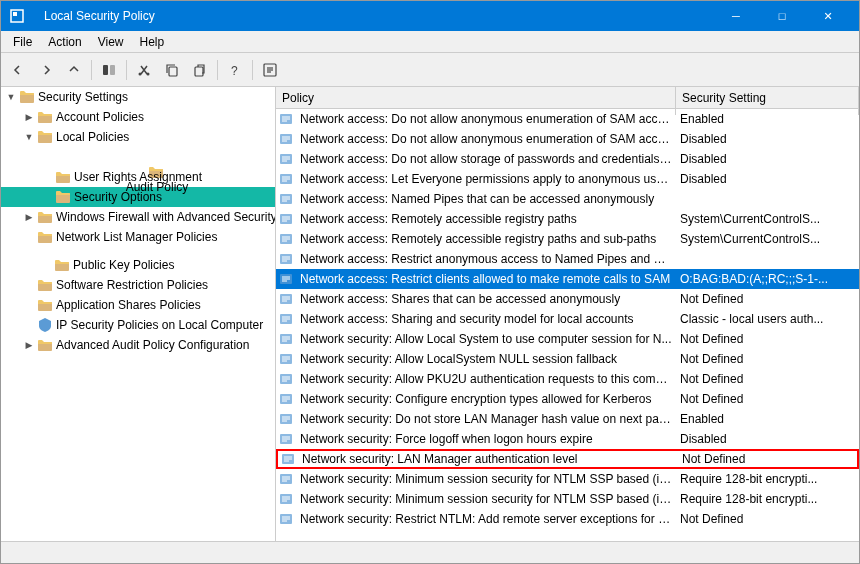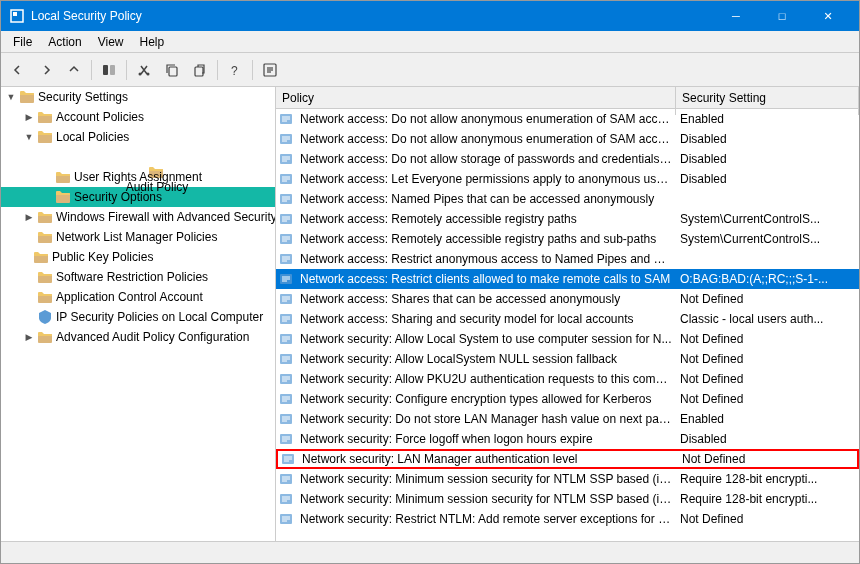--- a/index.html
+++ b/index.html
@@ -1,21 +1,21 @@
 <!DOCTYPE html>
 <html><head>
   <meta charset="utf-8">
   <style>
     * { margin: 0; padding: 0; box-sizing: border-box; }
     body { font-family: 'Segoe UI', Arial, sans-serif; font-size: 12px; background: #f0f0f0; user-select: none; }
     
     .window { width: 860px; height: 564px; background: #f0f0f0; border: 1px solid #999; display: flex; flex-direction: column; }
     
     
-    .title-bar { background: #0078d7; color: white; display: flex; align-items: center; padding: 0 8px; height: 30px; gap: 6px; }
+    .title-bar { background: #0078d7; color: white; display: flex; align-items: center; padding: 0 8px; height: 30px; gap: 19px; }
     .title-bar-icon { width: 16px; height: 16px; display: flex; align-items: center; justify-content: center; }
     .title-bar-icon svg { width: 16px; height: 16px; }
     .title-bar-text { flex: 1; font-size: 12px; font-weight: 400; }
     .title-controls { display: flex; gap: 0; }
     .title-btn { width: 46px; height: 30px; display: flex; align-items: center; justify-content: center; cursor: pointer; font-size: 11px; color: white; background: transparent; border: none; }
     
     
     .menu-bar { background: #f0f0f0; border-bottom: 1px solid #ccc; display: flex; padding: 10px 4px; height: 22px; align-items: center; }
     .menu-item { padding: 2px 8px; cursor: pointer; font-size: 12px; }
     
@@ -214,21 +214,21 @@
 
       <div class="tree-item" style="padding-left:20px;">
         <span class="tree-expand empty"></span>
         <svg class="folder-icon" viewBox="0 0 16 16">
           <rect x="1" y="5" width="14" height="9" rx="1" fill="#DCB67A"></rect>
           <path d="M1 7h14V6a1 1 0 00-1-1H7L5 3H2a1 1 0 00-1 1v3z" fill="#F0C868"></path>
         </svg>
         <span class="tree-label">Network List Manager Policies</span>
       </div>
 
-      <div class="tree-item" style="padding-left:16px;">
+      <div class="tree-item" style="padding-left:37px;margin-top:8px;">
         <span class="tree-expand empty"></span>
         <svg class="folder-icon" viewBox="0 0 16 16">
           <rect x="1" y="5" width="14" height="9" rx="1" fill="#DCB67A"></rect>
           <path d="M1 7h14V6a1 1 0 00-1-1H7L5 3H2a1 1 0 00-1 1v3z" fill="#F0C868"></path>
         </svg>
         <span class="tree-label">Public Key Policies</span>
       </div>
 
       <div class="tree-item" style="padding-left:20px;">
         <span class="tree-expand empty"></span>
@@ -238,21 +238,21 @@
         </svg>
         <span class="tree-label">Software Restriction Policies</span>
       </div>
 
       <div class="tree-item" style="padding-left:20px;">
         <span class="tree-expand empty"></span>
         <svg class="folder-icon" viewBox="0 0 16 16">
           <rect x="1" y="5" width="14" height="9" rx="1" fill="#DCB67A"></rect>
           <path d="M1 7h14V6a1 1 0 00-1-1H7L5 3H2a1 1 0 00-1 1v3z" fill="#F0C868"></path>
         </svg>
-        <span class="tree-label">Application Control Account</span>
+        <span class="tree-label">Application Shares Policies</span>
       </div>
 
       <div class="tree-item" style="padding-left:20px;">
         <span class="tree-expand empty"></span>
         <svg class="folder-icon" viewBox="0 0 16 16">
           <path d="M8 1L2 4v5c0 3 3 5 6 6 3-1 6-3 6-6V4L8 1z" fill="#5B9BD5"></path>
         </svg>
         <span class="tree-label">IP Security Policies on Local Computer</span>
       </div>
 

